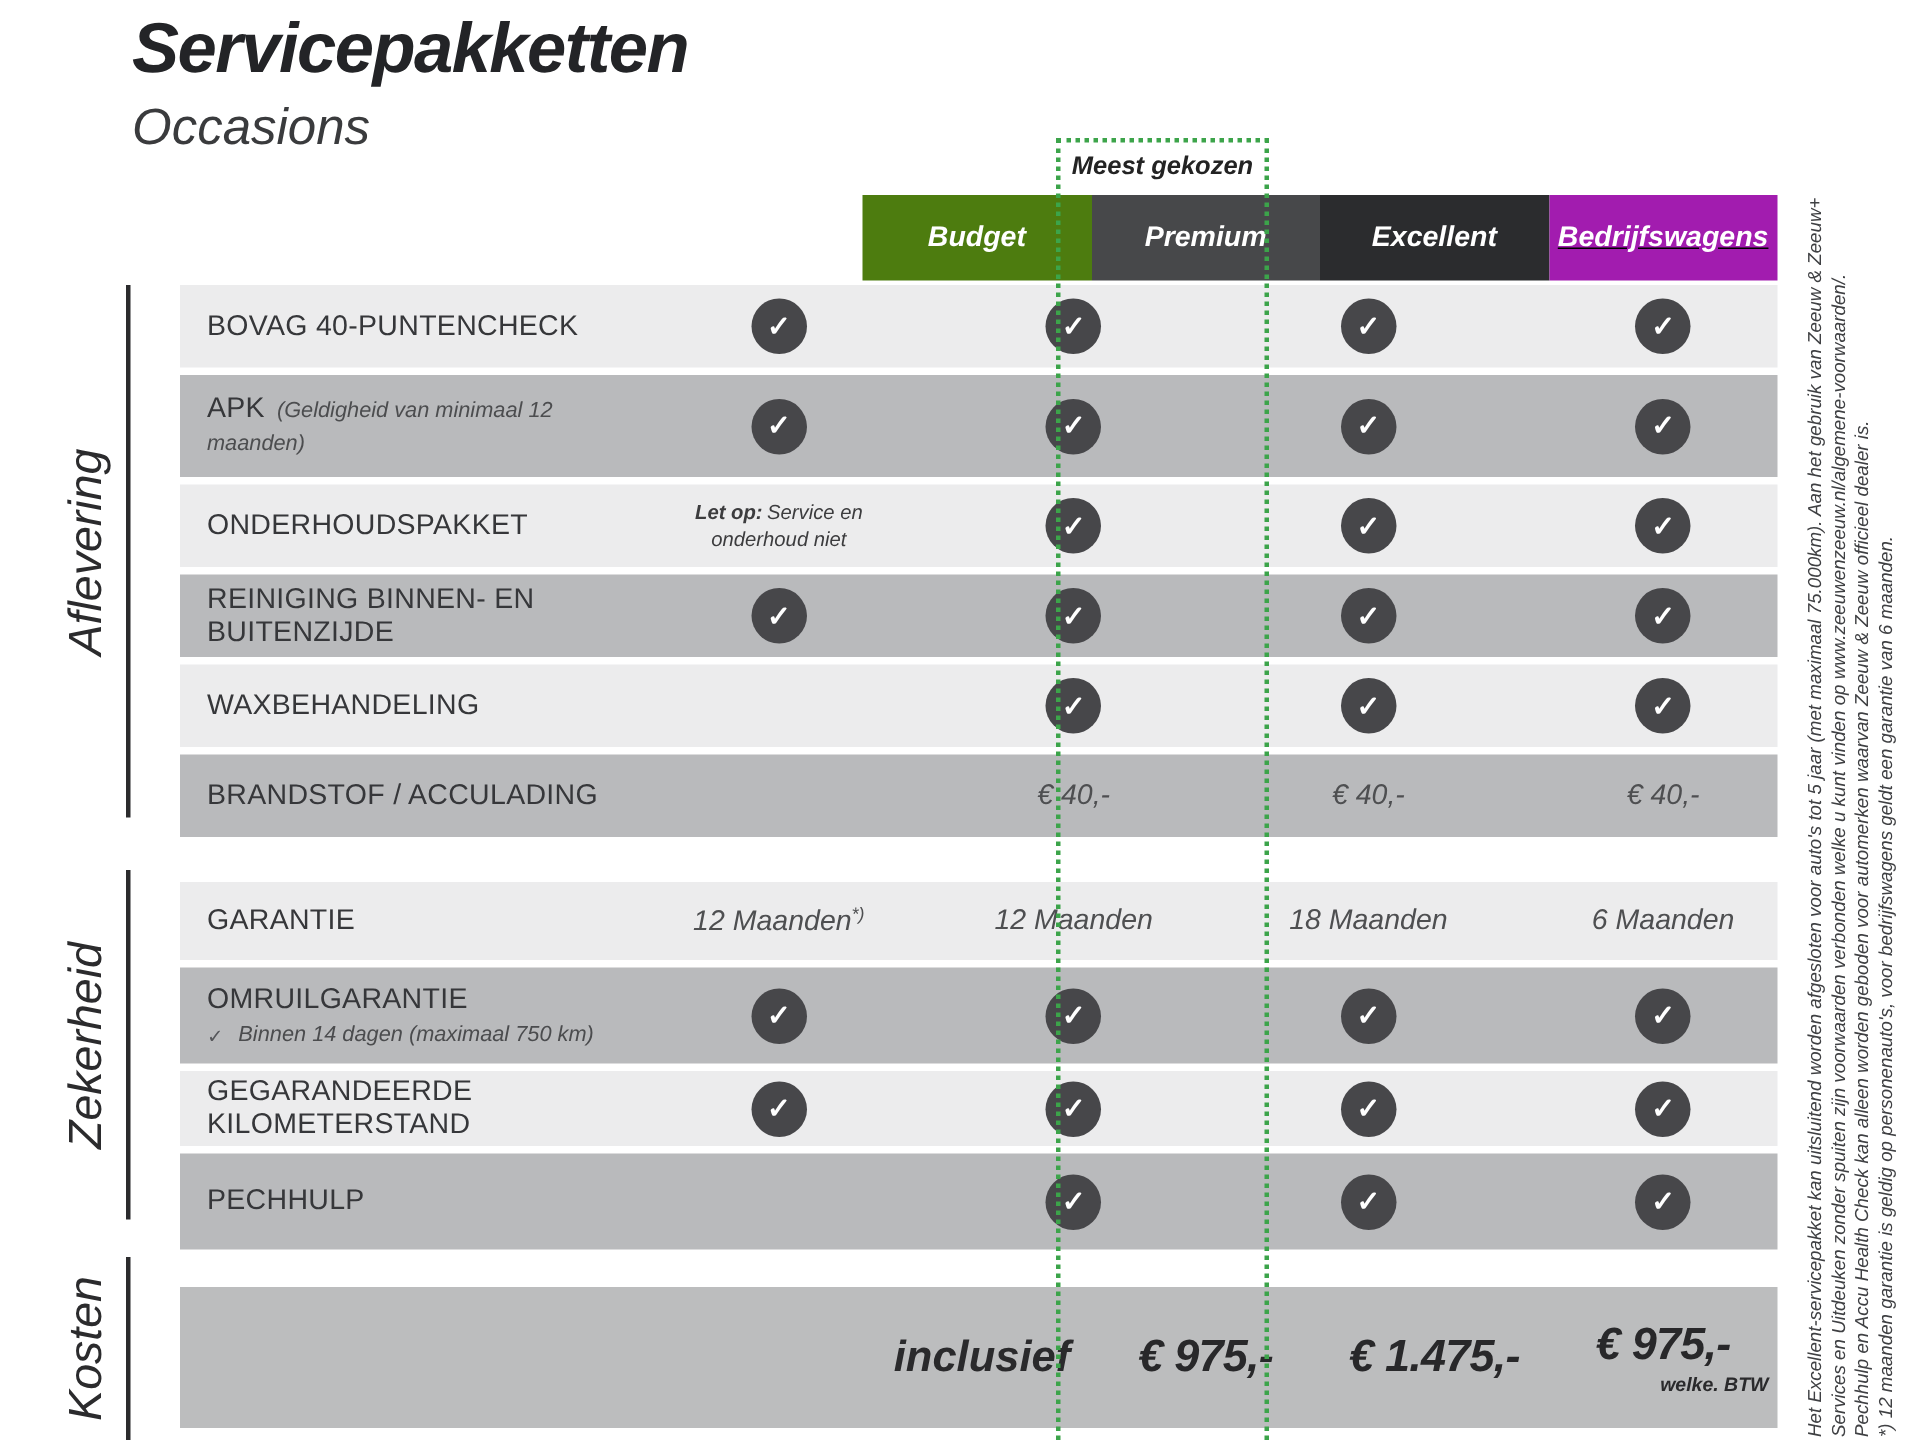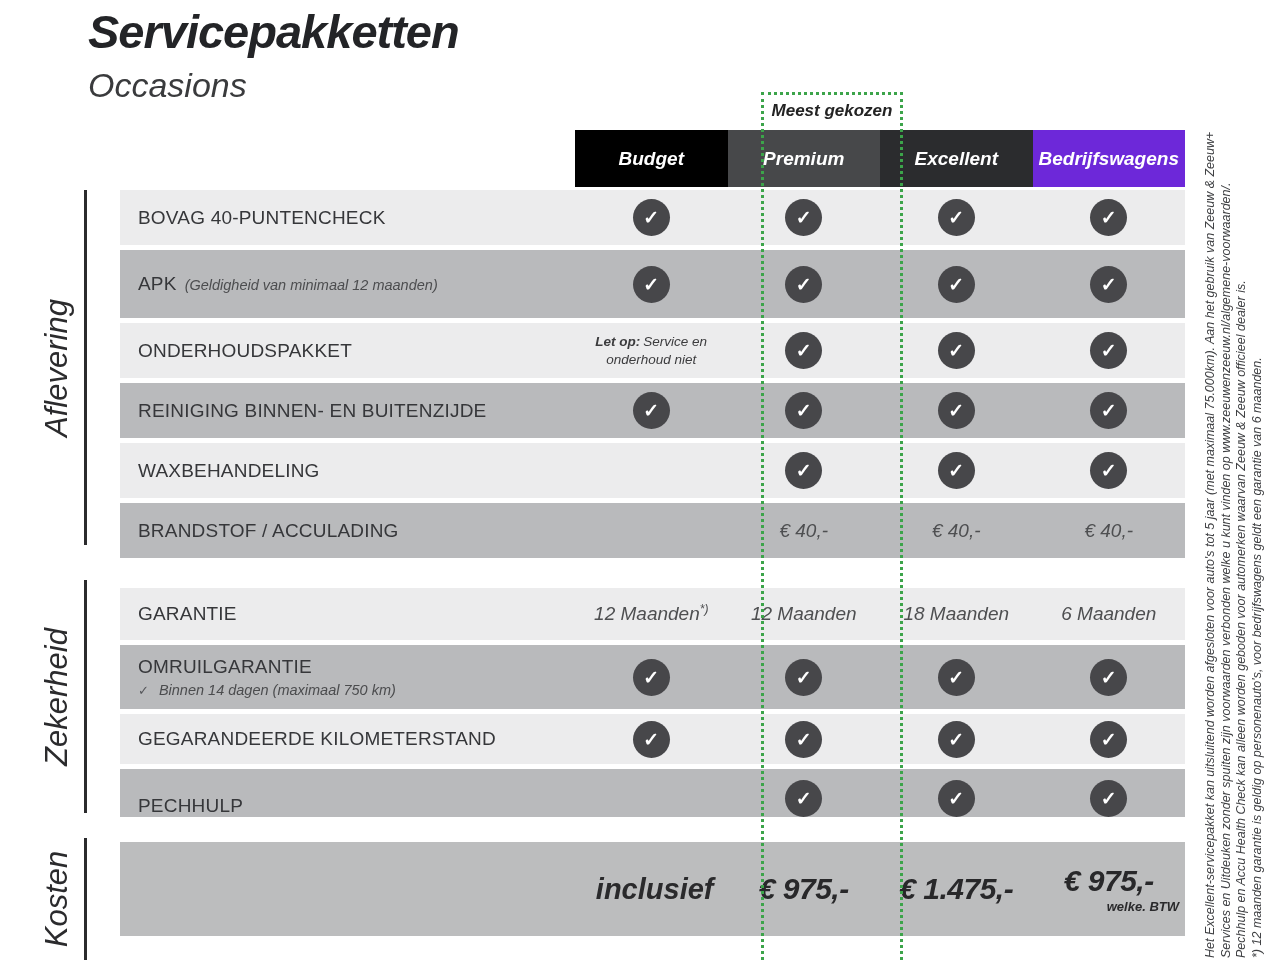--- a/index.html
+++ b/index.html
@@ -11,31 +11,31 @@
   .page-subtitle{position:absolute;left:88px;top:66px;font-size:34px;font-style:italic;font-weight:normal;color:#3a3b3d;}
 
   
   .logo{position:absolute;left:950px;top:2px;width:250px;height:120px;}
   .logo-line1{position:absolute;left:28px;top:8px;font-size:46px;font-weight:bold;font-style:italic;color:#20303d;letter-spacing:-1px;}
   .logo-line2{position:absolute;left:18px;top:58px;font-size:47px;font-weight:bold;font-style:italic;letter-spacing:-1px;color:#20303d;}
   .logo-amp{color:#2397d5;margin-right:2px;}
   .logo-icon{position:absolute;left:172px;top:2px;width:64px;height:64px;}
 
   
-  .chosen-box{position:absolute;left:761px;top:92px;width:142px;height:868px;border:3px dotted #3ca44a;border-bottom:none;box-sizing:border-box;z-index:6;pointer-events:none;}
+  .chosen-box{position:absolute;left:704px;top:92px;width:142px;height:868px;border:3px dotted #3ca44a;border-bottom:none;box-sizing:border-box;z-index:6;pointer-events:none;}
   .chosen-label{margin-top:6px;text-align:center;font-style:italic;font-weight:bold;font-size:17px;color:#232323;}
 
   
   .col-headers{position:absolute;left:575px;top:130px;width:610px;height:57px;display:flex;}
   .col-header{width:152.5px;height:57px;display:flex;align-items:center;justify-content:center;box-sizing:border-box;}
   .col-header span{color:#fff;font-style:italic;font-weight:bold;font-size:19px;white-space:nowrap;}
 
   
   .table{position:absolute;left:120px;top:190px;width:1065px;}
-  .trow{display:flex;align-items:center;margin-bottom:5px;}
+  .trow{display:flex;align-items:center;margin-bottom:5px;gap:44px;}
   .trow.light{background:#ececed;}
   .trow.dark{background:#b9babc;}
   .tlabel{width:455px;padding-left:18px;box-sizing:border-box;color:#36373a;font-size:19px;letter-spacing:.2px;}
   .tlabel.col{display:flex;flex-direction:column;justify-content:center;}
   .label-note{font-style:italic;font-size:14.5px;color:#4c4d4f;margin-left:8px;letter-spacing:0;}
   .sub-line{display:flex;align-items:center;gap:10px;margin-top:4px;font-style:italic;font-size:14.5px;color:#4b4c4e;letter-spacing:0;}
   .sub-check{font-size:13px;color:#55565a;font-style:normal;}
   .cell{width:152.5px;flex:none;display:flex;align-items:center;justify-content:center;}
   .check{width:37px;height:37px;border-radius:50%;background:#47474a;color:#fff;display:flex;align-items:center;justify-content:center;font-size:19px;font-weight:bold;}
   .cell-text{font-style:italic;font-size:19px;color:#4e4f51;white-space:nowrap;}
@@ -65,30 +65,30 @@
 
   <div class="page-title">Servicepakketten</div>
   <div class="page-subtitle">Occasions</div>
 
 
   <div class="chosen-box" id="chosen-box" style="border-color: rgb(60, 164, 74);">
     <div class="chosen-label">Meest gekozen</div>
   </div>
 
   <div class="col-headers" id="col-headers">
-      <div class="col-header" style="background: #000000;">
+      <div class="col-header" style="background: #4d7c0f;">
         <span>Budget</span>
       </div>
       <div class="col-header" style="background: rgb(71, 72, 74);">
         <span>Premium</span>
       </div>
       <div class="col-header" style="background: rgb(43, 44, 46);">
         <span>Excellent</span>
       </div>
-      <div class="col-header" style="background: #6d28d9;">
+      <div class="col-header" style="background: #a21caf; text-decoration: underline;">
         <span>Bedrijfswagens</span>
       </div>
     </div>
 
   <div class="table" id="table">
       <div class="trow light" style="height: 55px;">
         <div class="tlabel">
           <div><span>BOVAG 40-PUNTENCHECK</span></div>
         </div>
         <div class="cell">
@@ -233,21 +233,21 @@
         <div class="cell">
           <span class="check">✓</span>
         </div>
         <div class="cell">
           <span class="check">✓</span>
         </div>
         <div class="cell">
           <span class="check">✓</span>
         </div>
       </div>
-      <div class="trow dark" style="height: 48px; align-items: flex-end;">
+      <div class="trow dark" style="height: 64px;">
         <div class="tlabel">
           <div><span>PECHHULP</span></div>
         </div>
         <div class="cell"></div>
         <div class="cell">
           <span class="check">✓</span>
         </div>
         <div class="cell">
           <span class="check">✓</span>
         </div>

